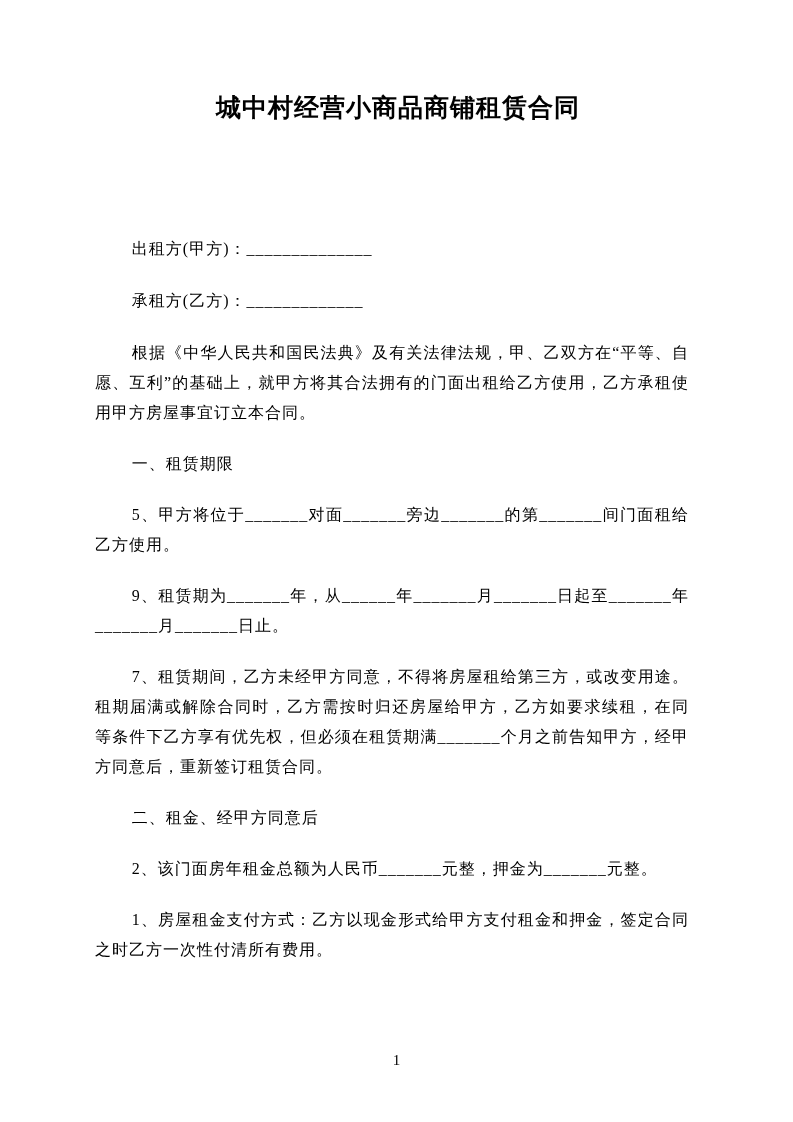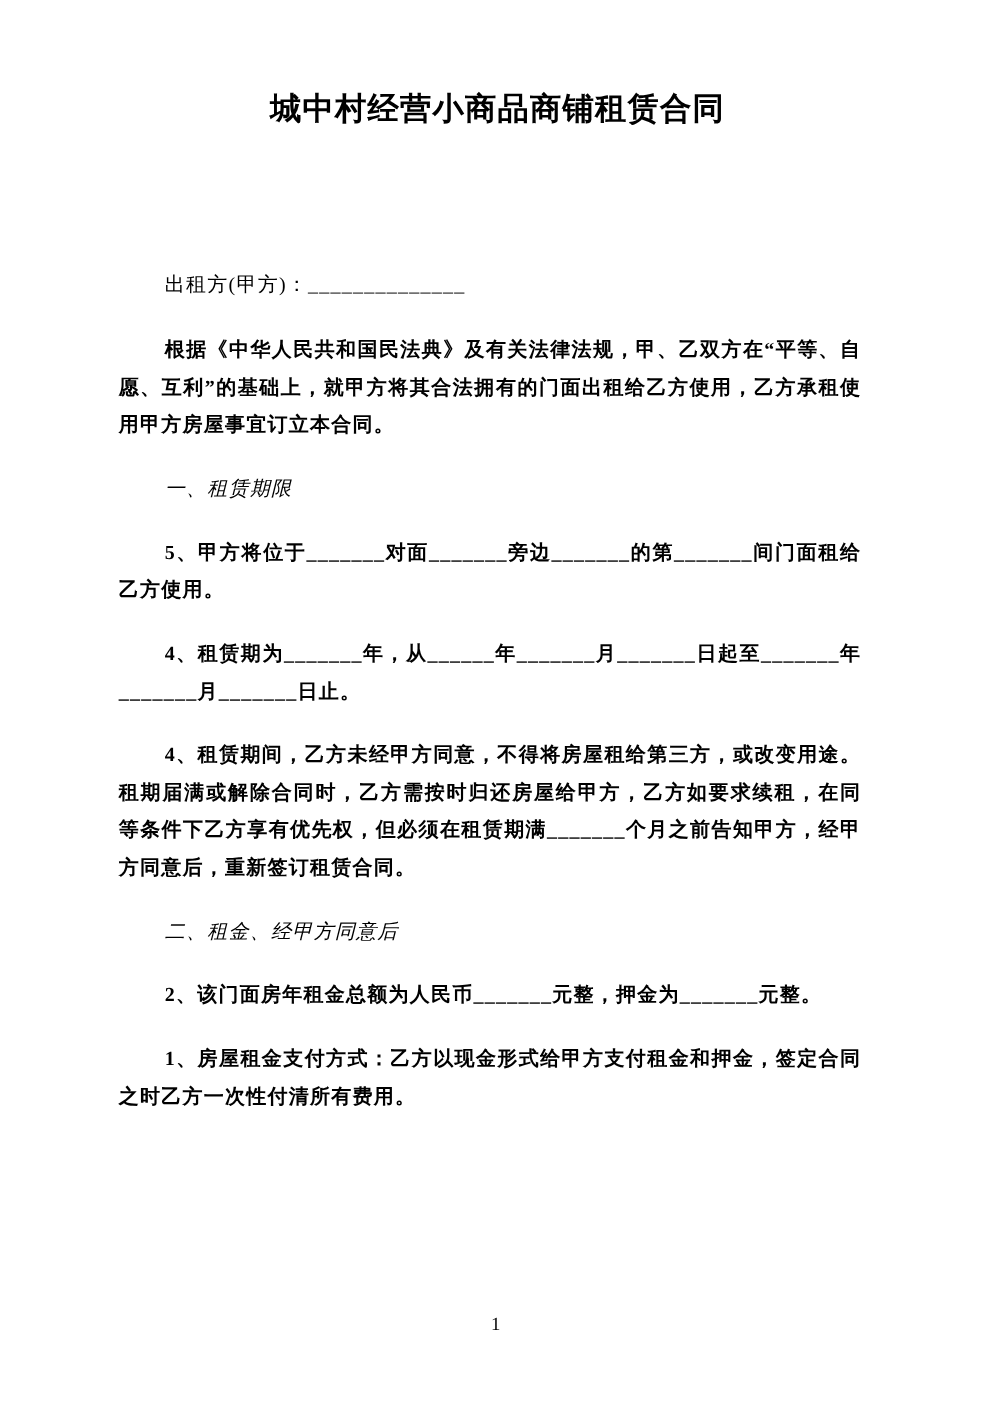--- a/index.html
+++ b/index.html
@@ -10,53 +10,51 @@
   .page {
     position: relative;
     width: 793px;
     height: 1122px;
     margin: 0 auto;
     background: #ffffff;
     color: #000000;
     font-family: "Liberation Serif", "DejaVu Serif", serif;
     font-size: 16px;
     box-sizing: border-box;
-    padding: 68px 92px 0 95px;
+    padding: 88px 92px 0 95px;
     overflow: hidden;
   }
   .doc-title {
     font-family: "Liberation Sans", "DejaVu Sans", sans-serif;
     font-size: 25px;
     font-weight: bold;
     line-height: 38px;
     text-align: center;
     letter-spacing: 1px;
     margin: 0 0 108px 0;
   }
   .para {
     line-height: 30px;
     margin: 0 12px 21px 0;
     text-indent: 2.3em;
     text-align: justify;
     letter-spacing: 1px;
     word-break: break-all;
-    font-weight: bold;
   }
   .party-line {
     line-height: 30px;
     margin: 0 0 22px 0;
     text-indent: 2.3em;
     letter-spacing: 1px;
   }
   .section-heading {
     line-height: 30px;
     margin: 12px 0 21px 0;
     text-indent: 2.3em;
     letter-spacing: 1px;
-    font-style: italic;
   }
   .page-number {
     position: absolute;
     left: 0;
     bottom: 52px;
     width: 100%;
     text-align: center;
     font-size: 15px;
     line-height: 20px;
     letter-spacing: 0;
@@ -64,30 +62,31 @@
 </style>
 </head>
 <body>
 
 <div class="page">
 
   <h1 class="doc-title">城中村经营小商品商铺租赁合同</h1>
 
   <p class="party-line">出租方(甲方)：______________</p>
 
+  <p class="party-line">承租方(乙方)：_____________</p>
 
   <p class="para">根据《中华人民共和国民法典》及有关法律法规，甲、乙双方在“平等、自愿、互利”的基础上，就甲方将其合法拥有的门面出租给乙方使用，乙方承租使用甲方房屋事宜订立本合同。</p>
 
   <p class="section-heading">一、租赁期限</p>
 
   <p class="para">5、甲方将位于_______对面_______旁边_______的第_______间门面租给乙方使用。</p>
 
-  <p class="para">4、租赁期为_______年，从______年_______月_______日起至_______年_______月_______日止。</p>
+  <p class="para">9、租赁期为_______年，从______年_______月_______日起至_______年_______月_______日止。</p>
 
-  <p class="para">4、租赁期间，乙方未经甲方同意，不得将房屋租给第三方，或改变用途。租期届满或解除合同时，乙方需按时归还房屋给甲方，乙方如要求续租，在同等条件下乙方享有优先权，但必须在租赁期满_______个月之前告知甲方，经甲方同意后，重新签订租赁合同。</p>
+  <p class="para">7、租赁期间，乙方未经甲方同意，不得将房屋租给第三方，或改变用途。租期届满或解除合同时，乙方需按时归还房屋给甲方，乙方如要求续租，在同等条件下乙方享有优先权，但必须在租赁期满_______个月之前告知甲方，经甲方同意后，重新签订租赁合同。</p>
 
   <p class="section-heading">二、租金、经甲方同意后</p>
 
   <p class="para">2、该门面房年租金总额为人民币_______元整，押金为_______元整。</p>
 
   <p class="para">1、房屋租金支付方式：乙方以现金形式给甲方支付租金和押金，签定合同之时乙方一次性付清所有费用。</p>
 
   <div class="page-number">1</div>
 
 </div>

